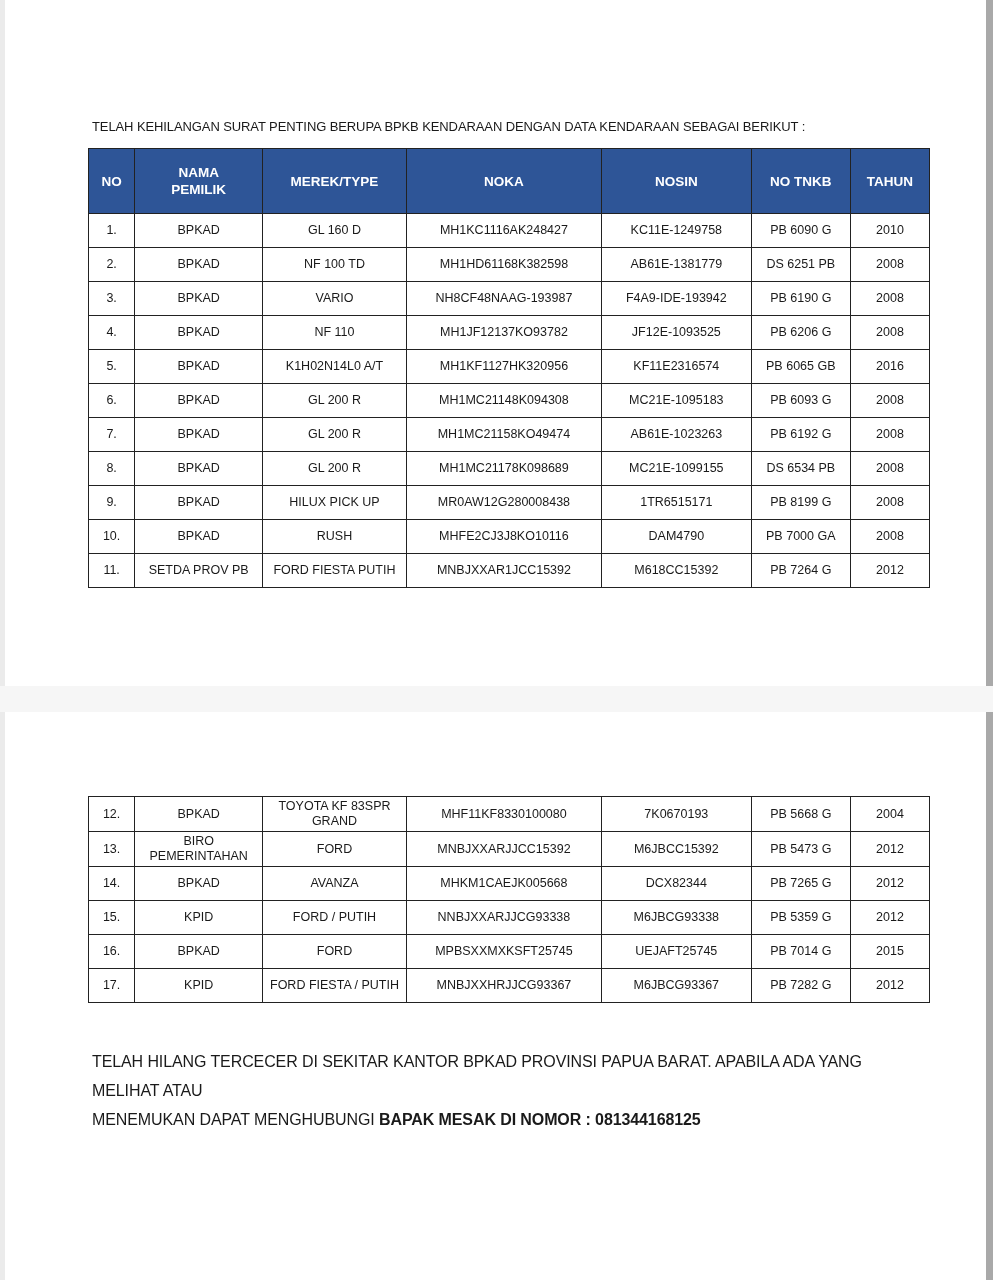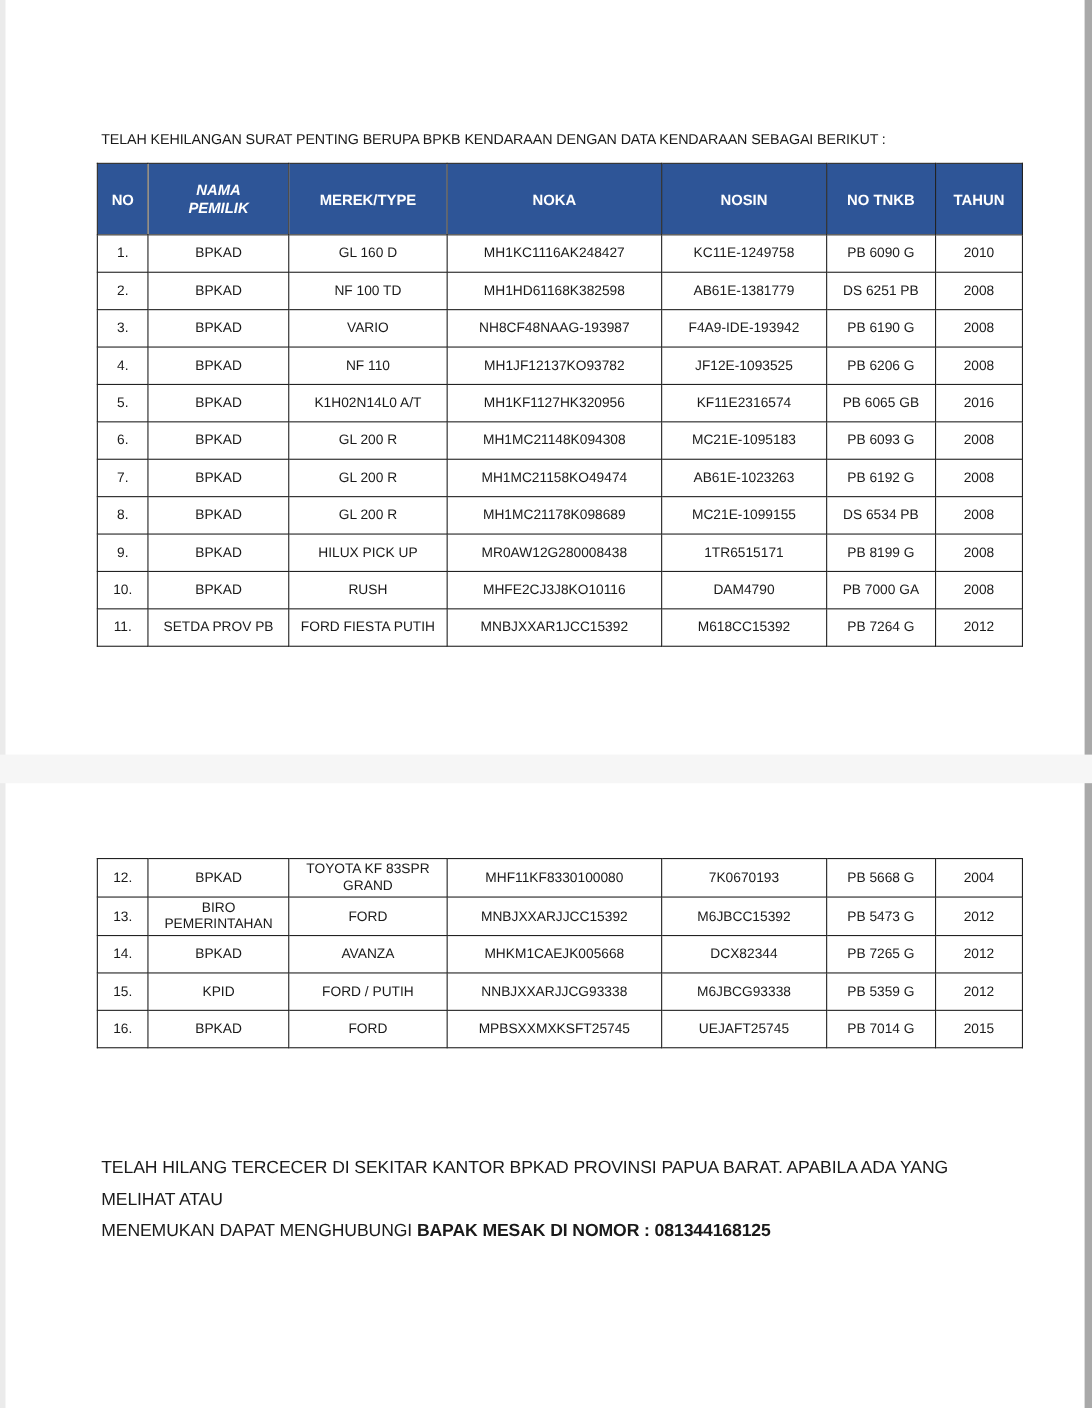--- a/index.html
+++ b/index.html
@@ -35,33 +35,33 @@
   .doc-subtitle{
     position:absolute;top:119px;left:92px;margin:0;
     font-size:13px;letter-spacing:-.1px;white-space:nowrap;text-align:right;
   }
   table.vt{
     position:absolute;left:88px;width:842px;
     border-collapse:collapse;table-layout:fixed;
     font-size:12.5px;
   }
   table.vt.t1{top:148px;}
-  table.vt.t2{top:780px;}
+  table.vt.t2{top:796px;}
   .vt th,.vt td{
     border:1.5px solid var(--border);
     text-align:center;vertical-align:middle;
     padding:2px 4px;line-height:15px;height:29px;
     overflow:hidden;word-wrap:break-word;
   }
   .vt thead th{
     background:var(--header-bg);
     color:var(--header-text);
     font-weight:bold;font-size:13.5px;line-height:17px;height:60px;
   }
-  .vt thead th.h-nama{padding:0 26px;font-style:italic;}
+  .vt thead th.h-nama{padding:0 26px;}
   .footer-note{
     position:absolute;left:92px;top:1047px;width:840px;
     font-size:16px;line-height:29px;letter-spacing:-.1px;
   }
   .footer-note strong{font-weight:bold;text-align:right;}
 </style>
 </head>
 <body>
 
 <div class="canvas">
@@ -244,20 +244,29 @@
         </tr>
         <tr>
           <td>16.</td>
           <td>BPKAD</td>
           <td>FORD</td>
           <td>MPBSXXMXKSFT25745</td>
           <td>UEJAFT25745</td>
           <td>PB 7014 G</td>
           <td>2015</td>
         </tr>
+        <tr>
+          <td>17.</td>
+          <td>KPID</td>
+          <td>FORD FIESTA / PUTIH</td>
+          <td>MNBJXXHRJJCG93367</td>
+          <td>M6JBCG93367</td>
+          <td>PB 7282 G</td>
+          <td>2012</td>
+        </tr>
       </tbody>
   </table>
 
   <div class="footer-note">
     <span>TELAH HILANG TERCECER DI SEKITAR KANTOR BPKAD PROVINSI PAPUA BARAT. APABILA ADA YANG MELIHAT ATAU</span><br>
     <span>MENEMUKAN DAPAT MENGHUBUNGI </span><strong>BAPAK MESAK DI NOMOR : 081344168125</strong>
   </div>
 </div>
 
 </body></html>

